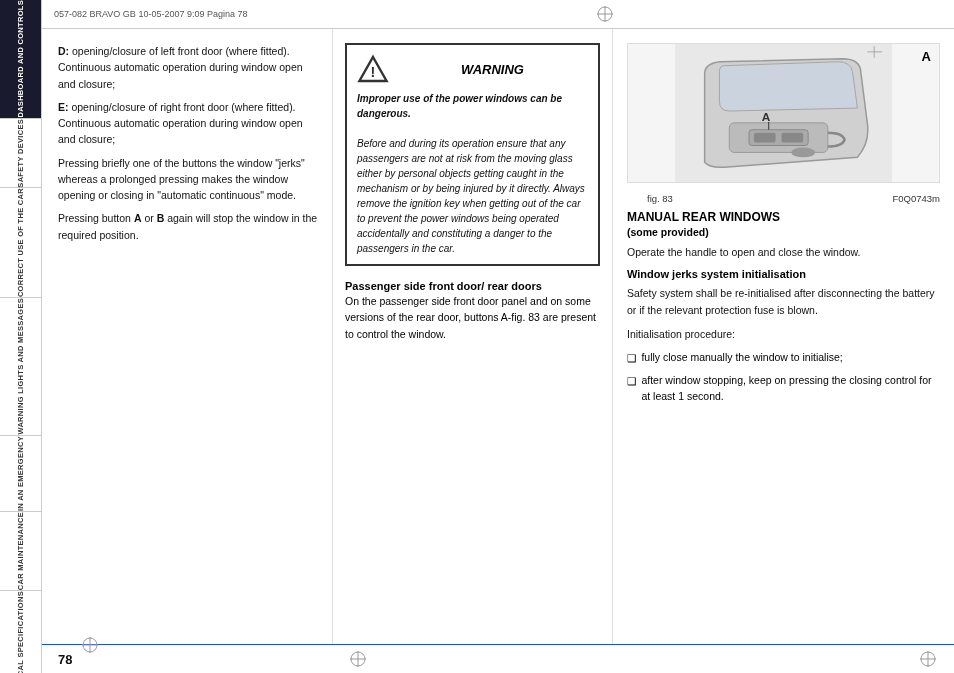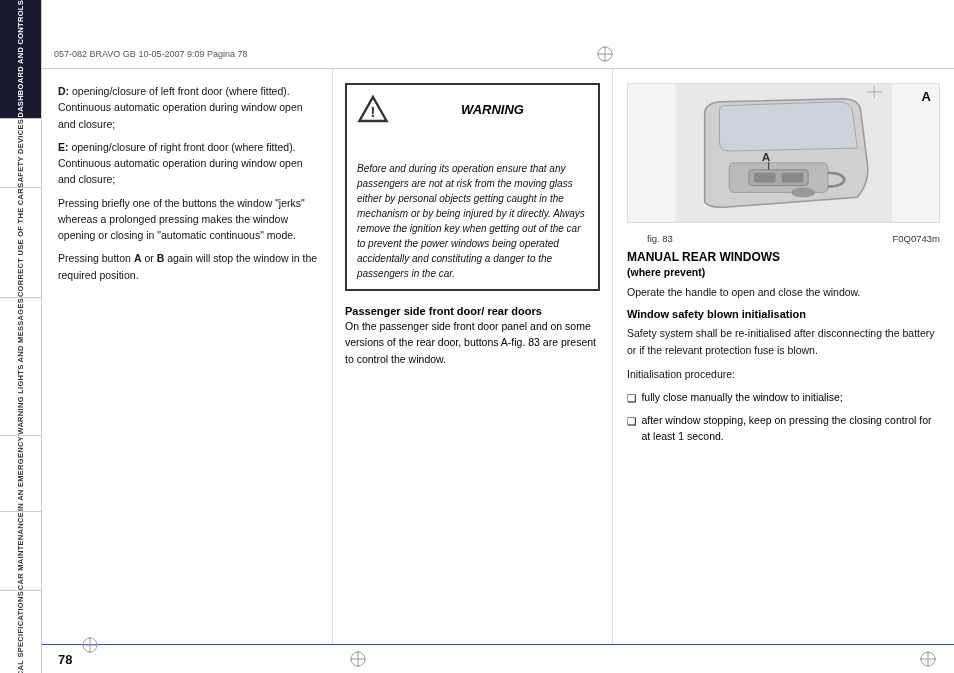--- a/index.html
+++ b/index.html
@@ -62,21 +62,20 @@
     
     .top-bar {
       background: #fff;
       border-bottom: 1px solid #ccc;
       padding: 4px 12px;
       font-size: 9px;
       color: #555;
       display: flex;
       align-items: center;
       gap: 20px;
-      margin-top: 40px;
     }
 
     
     .content-area {
       flex: 1;
       display: flex;
       overflow: hidden;
     }
 
     
@@ -282,20 +281,21 @@
       <div class="warning-box">
         <div class="warning-header">
 
           <svg class="warning-triangle" viewBox="0 0 40 36">
             <polygon points="20,3 37,33 3,33" fill="none" stroke="#333" stroke-width="3"></polygon>
             <text x="20" y="28" text-anchor="middle" font-size="18" font-weight="bold" fill="#333">!</text>
           </svg>
           <div class="warning-title">WARNING</div>
         </div>
         <div class="warning-text">
+          <b>Improper use of the power windows can be dangerous.</b>
           <br><br>
           <span>Before and during its operation ensure that any passengers are not at risk from the moving glass either by personal objects getting caught in the mechanism or by being injured by it directly. Always remove the ignition key when getting out of the car to prevent the power windows being operated accidentally and constituting a danger to the passengers in the car.</span>
         </div>
       </div>
 
       <div class="passenger-section">
         <h4>Passenger side front door/ rear doors</h4>
         <p>On the passenger side front door panel and on some versions of the rear door, buttons A-fig. 83 are present to control the window.</p>
       </div>
 
@@ -331,25 +331,25 @@
         </svg>
         
         <div style="position:absolute;top:5px;right:8px;font-weight:bold;font-size:13px;">A</div>
       </div>
       <div class="fig-label">
         <span>fig. 83</span>
         <span>F0Q0743m</span>
       </div>
 
       <div class="manual-windows-title">MANUAL REAR WINDOWS</div>
-      <div class="manual-windows-subtitle">(where prevent)</div>
+      <div class="manual-windows-subtitle">(some provided)</div>
 
       <p class="right-text">Operate the handle to open and close the window.</p>
 
-      <div class="window-safety-title">Window safety blown initialisation</div>
+      <div class="window-safety-title">Window jerks system initialisation</div>
 
       <p class="right-text">Safety system shall be re-initialised after disconnecting the battery or if the relevant protection fuse is blown.</p>
 
       <p class="right-text">Initialisation procedure:</p>
 
       <div class="checkbox-item">
         <span class="checkbox-symbol">❑</span>
         <span>fully close manually the window to initialise;</span>
       </div>
       <div class="checkbox-item">

